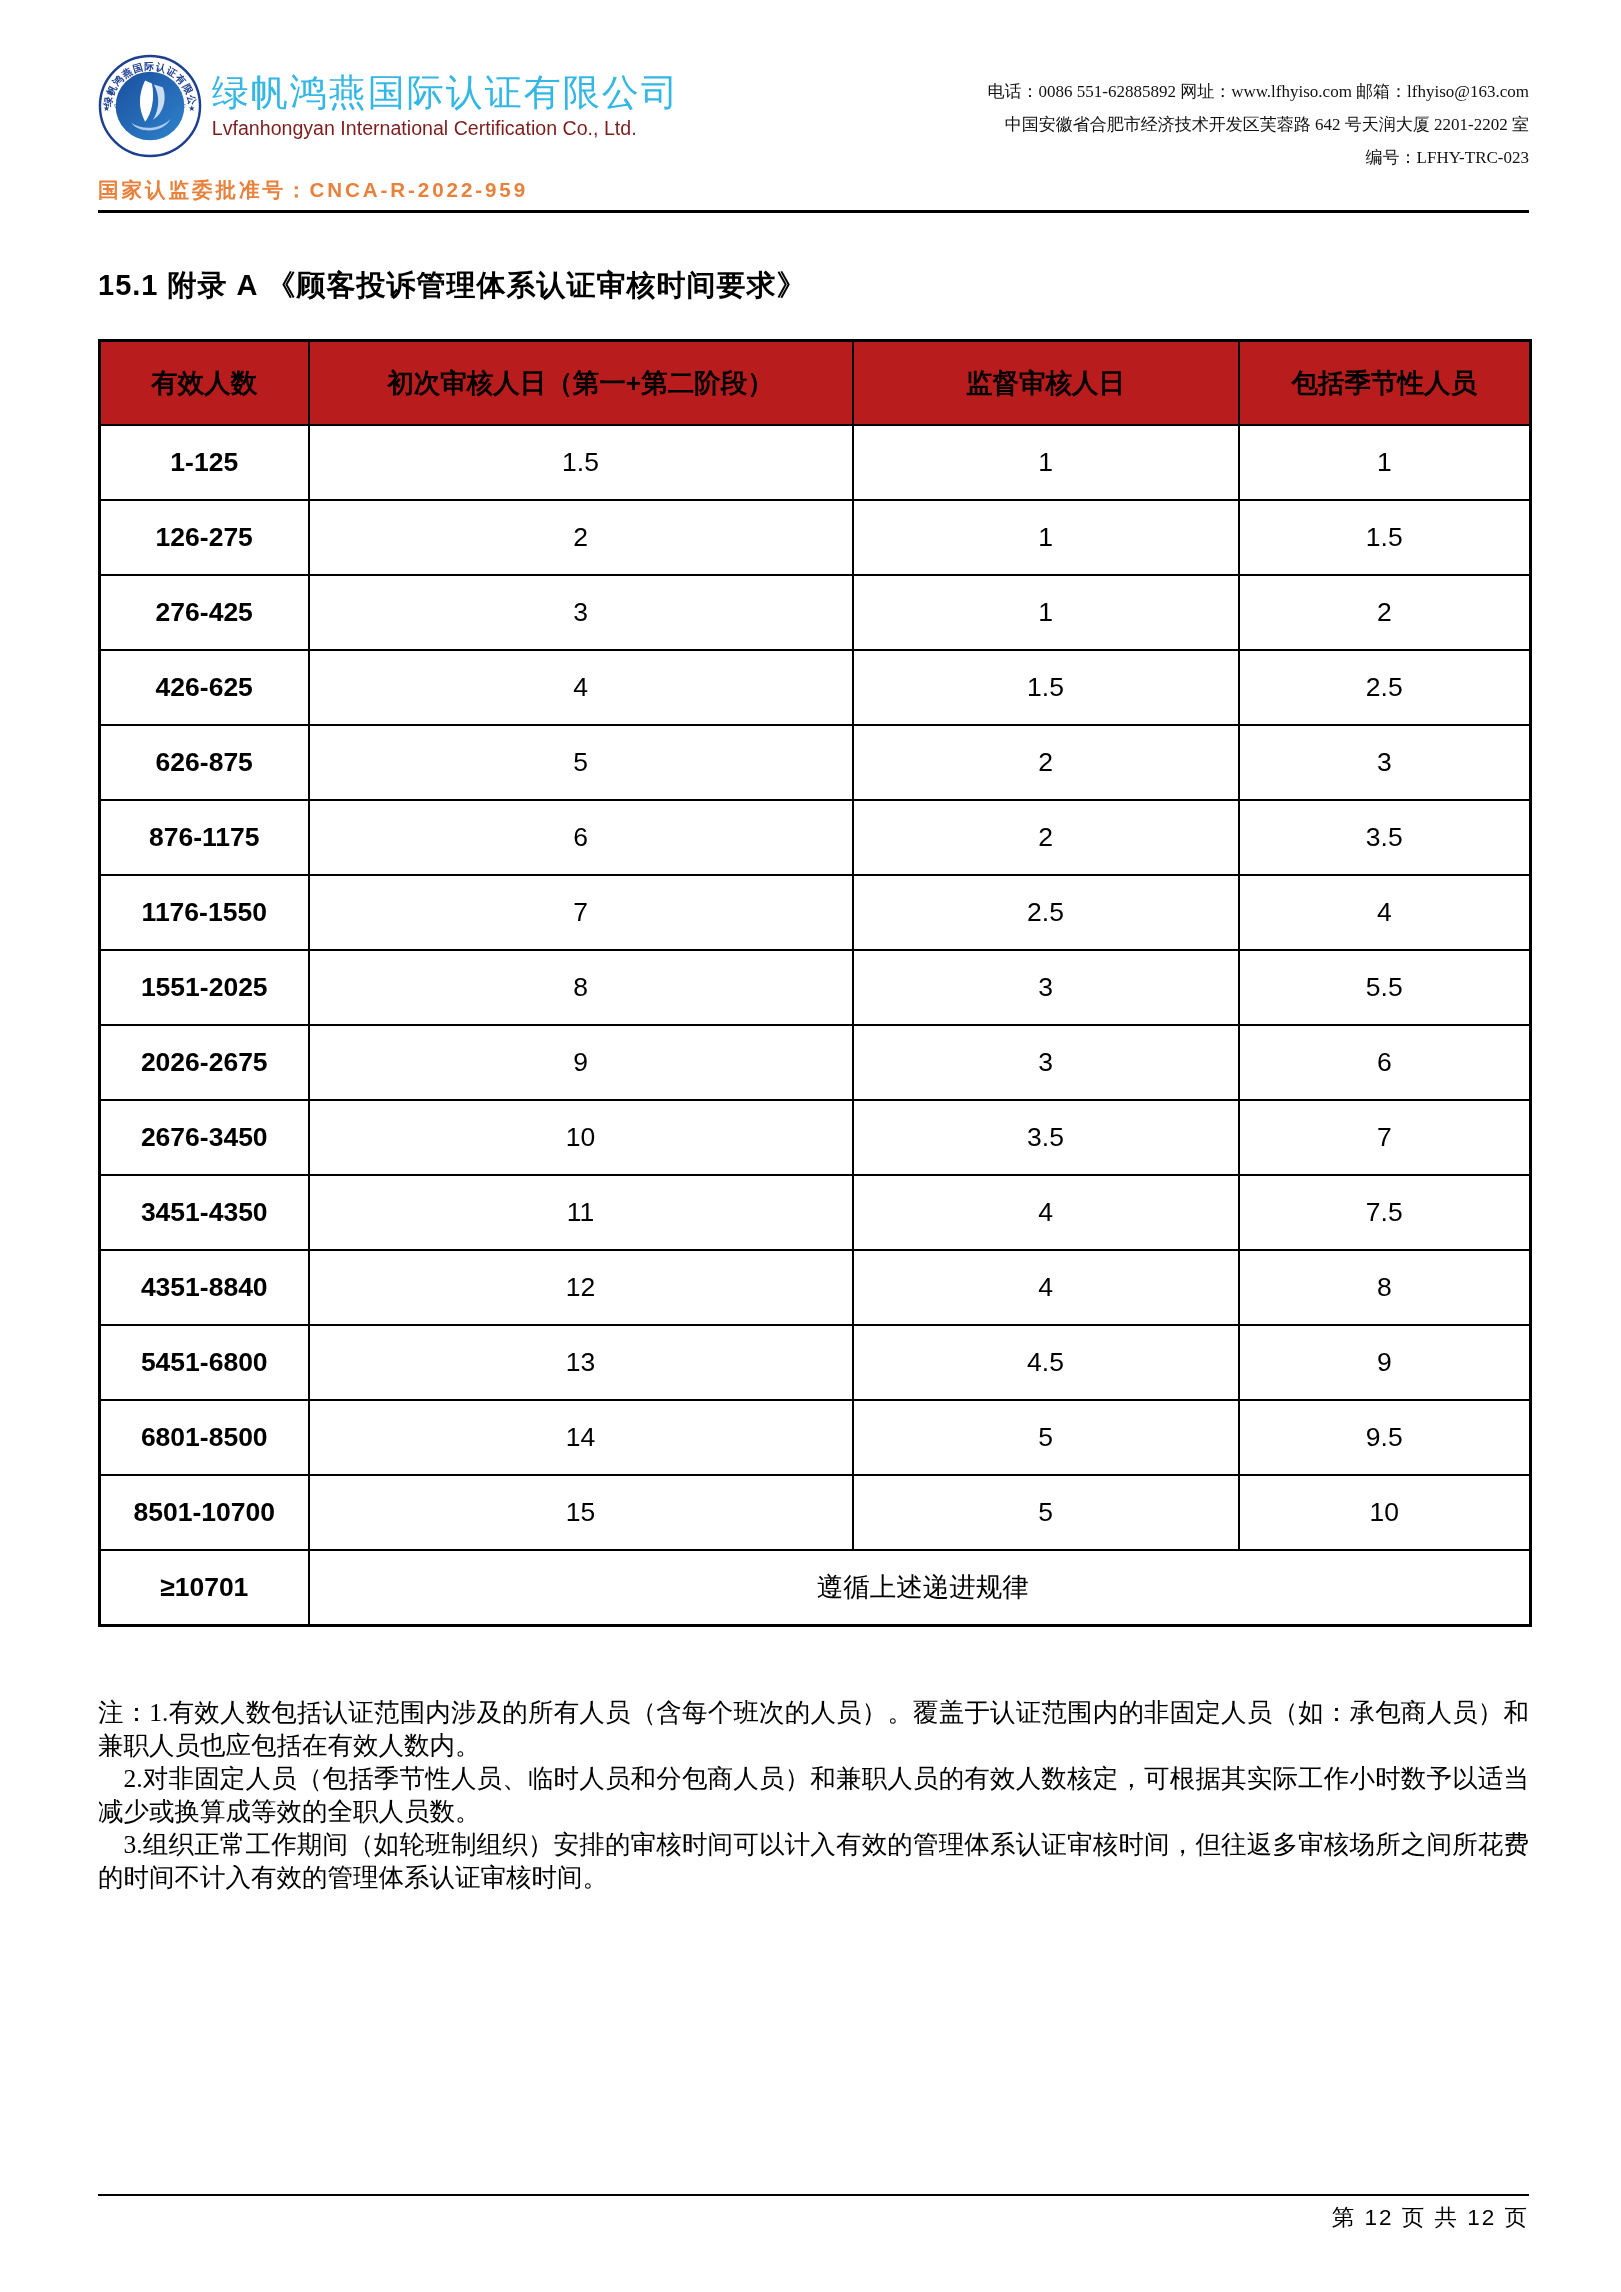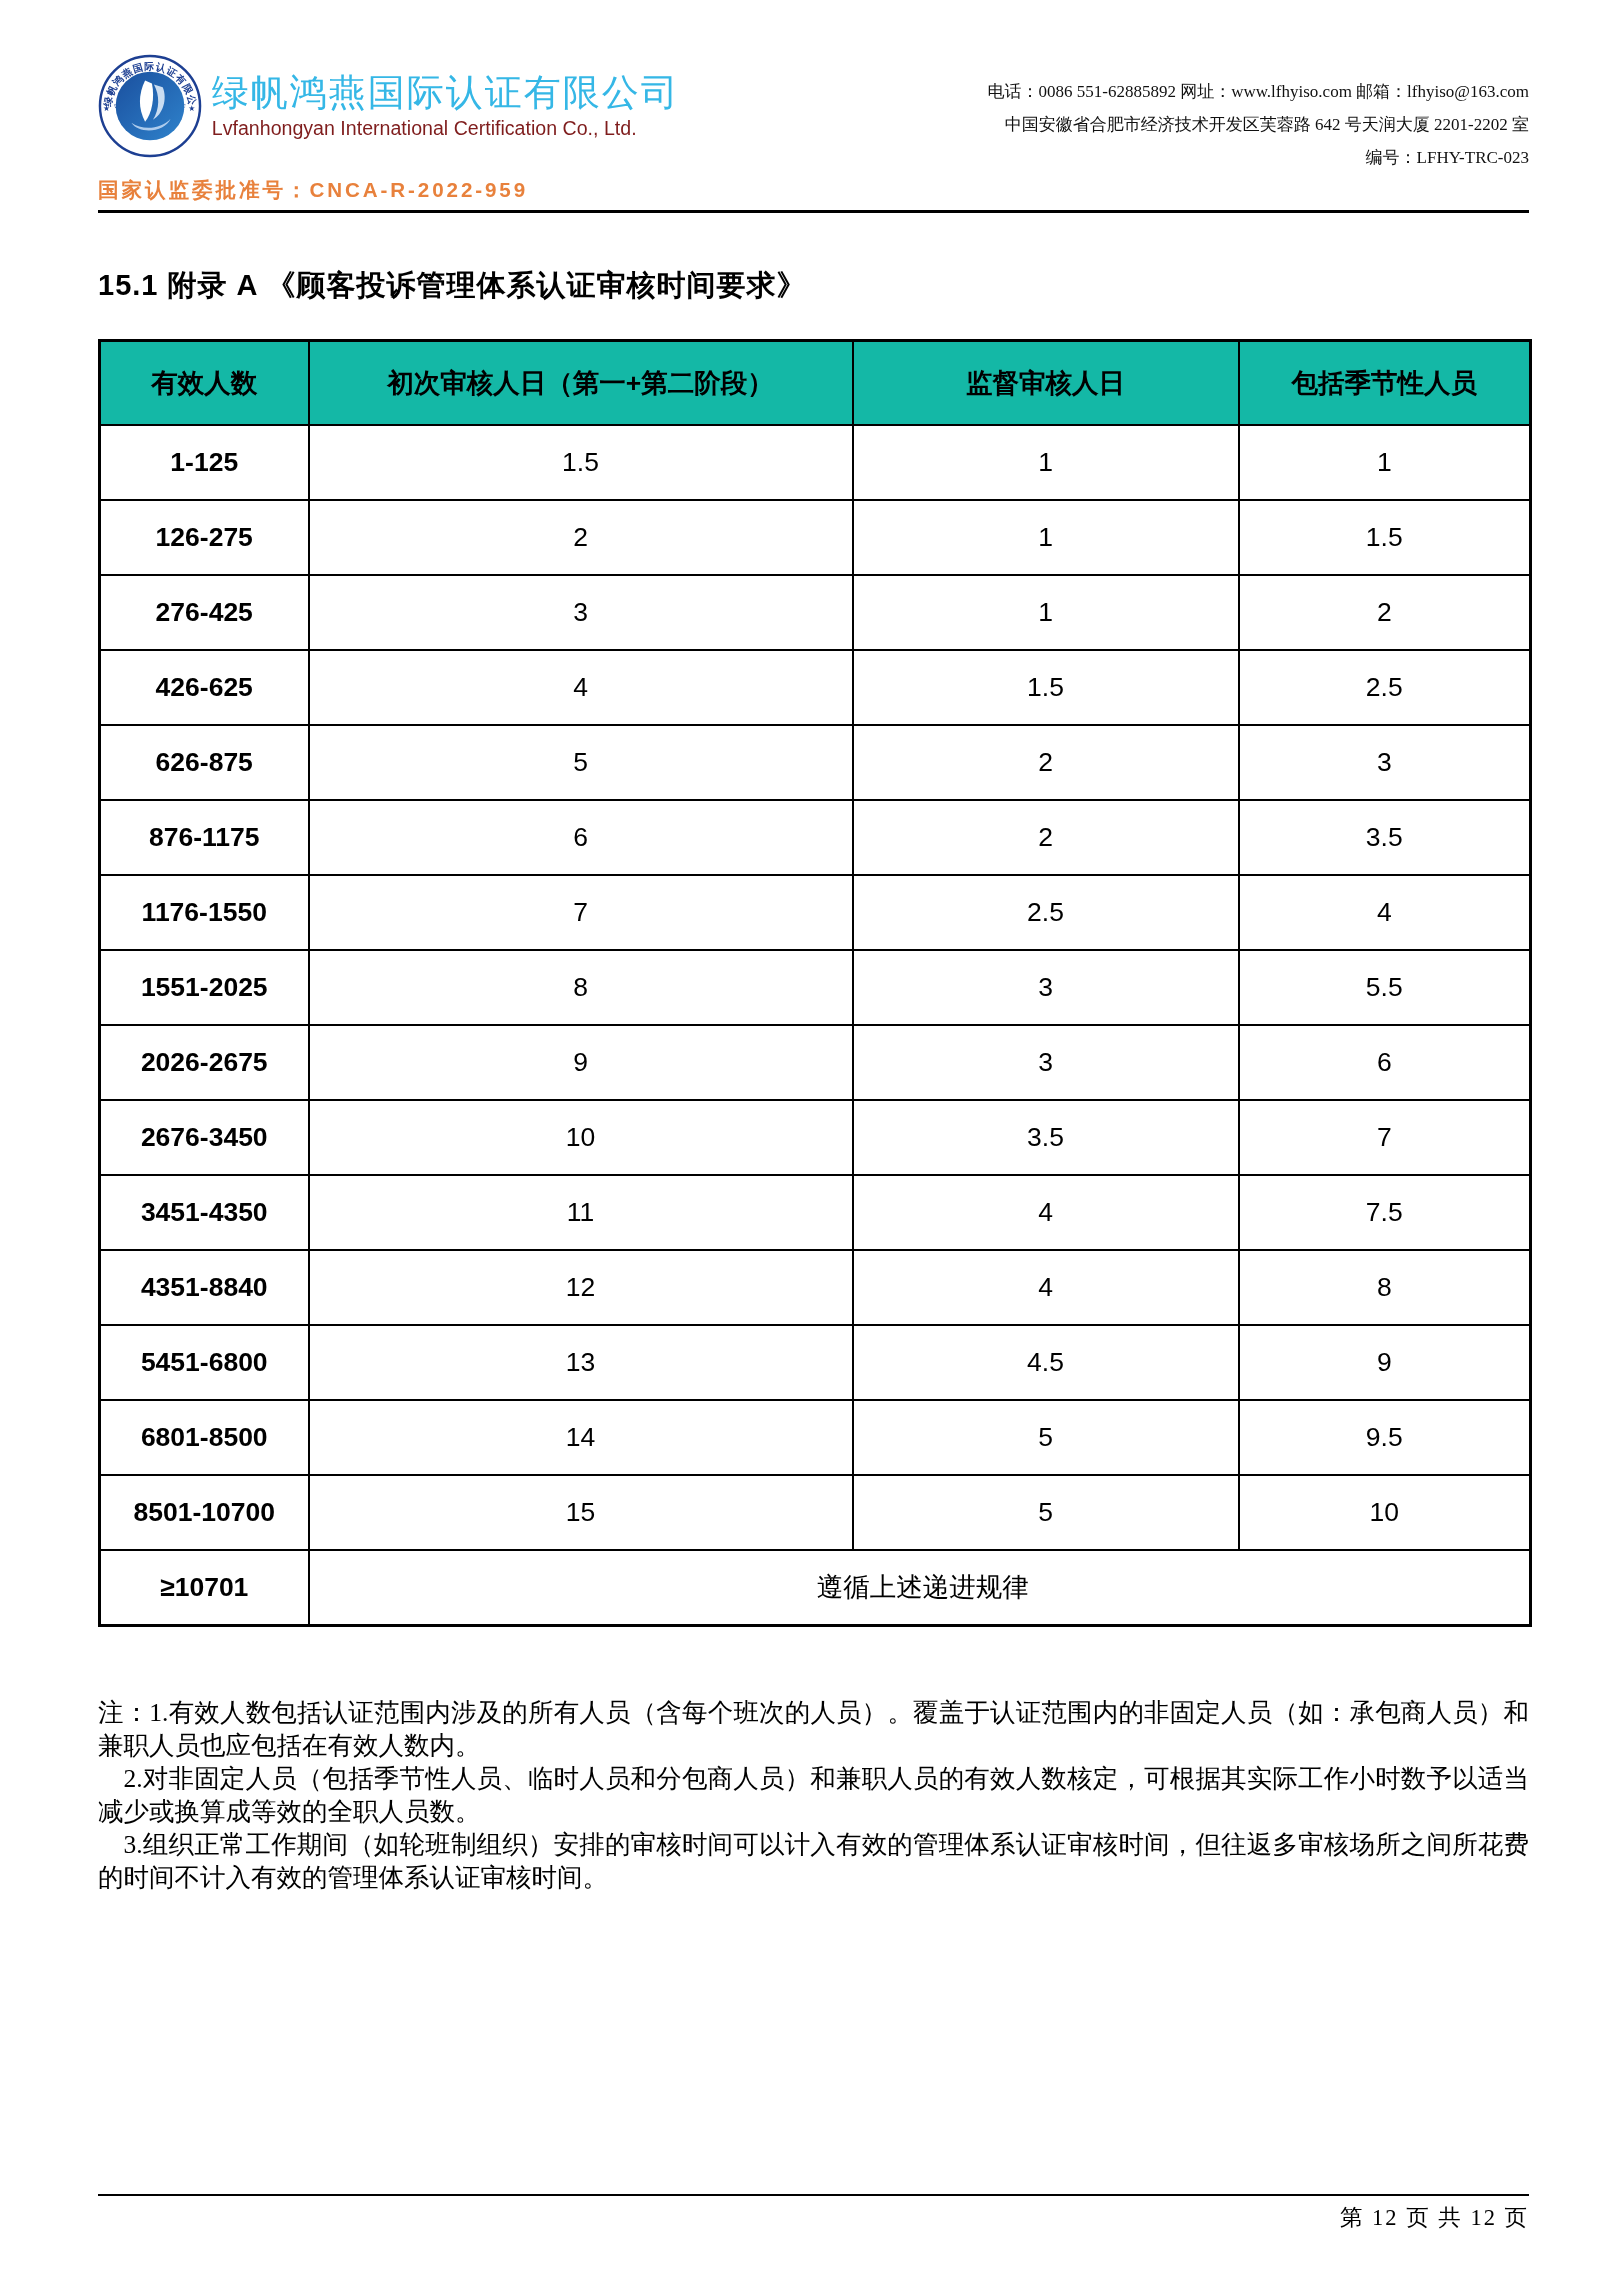--- a/index.html
+++ b/index.html
@@ -51,21 +51,21 @@
   }
   
   table.audit{
     margin-top:33px;
     width:1431px;
     border-collapse:collapse;
     border:3.9px solid #000;
     table-layout:fixed;
   }
   table.audit th{
-    background:#14b8a6;
+    background:#b91c1c;
     height:80px;
     font-size:26.5px;font-weight:bold;
     border:2px solid #000;
     border-bottom:2.9px solid #000;
     text-align:center;vertical-align:middle;
     font-family:"Liberation Sans", sans-serif;
   }
   table.audit td{
     height:71px;
     font-size:26.5px;
@@ -90,21 +90,21 @@
   .page-footer{
     position:absolute;
     left:98px;right:92px;top:2194px;
     border-top:2.9px solid #000;
   }
   .page-footer .pagenum{
     margin-top:5.9px;
     text-align:right;
     font-size:22.5px;
     letter-spacing:2px;
-    font-family:Liberation Serif, serif;
+    font-family:Liberation Sans, sans-serif;
   }
 </style>
 </head>
 <body>
 
 <div class="page">
 
   <div class="letterhead">
     <div class="head-left">
       <div class="brand-row">

